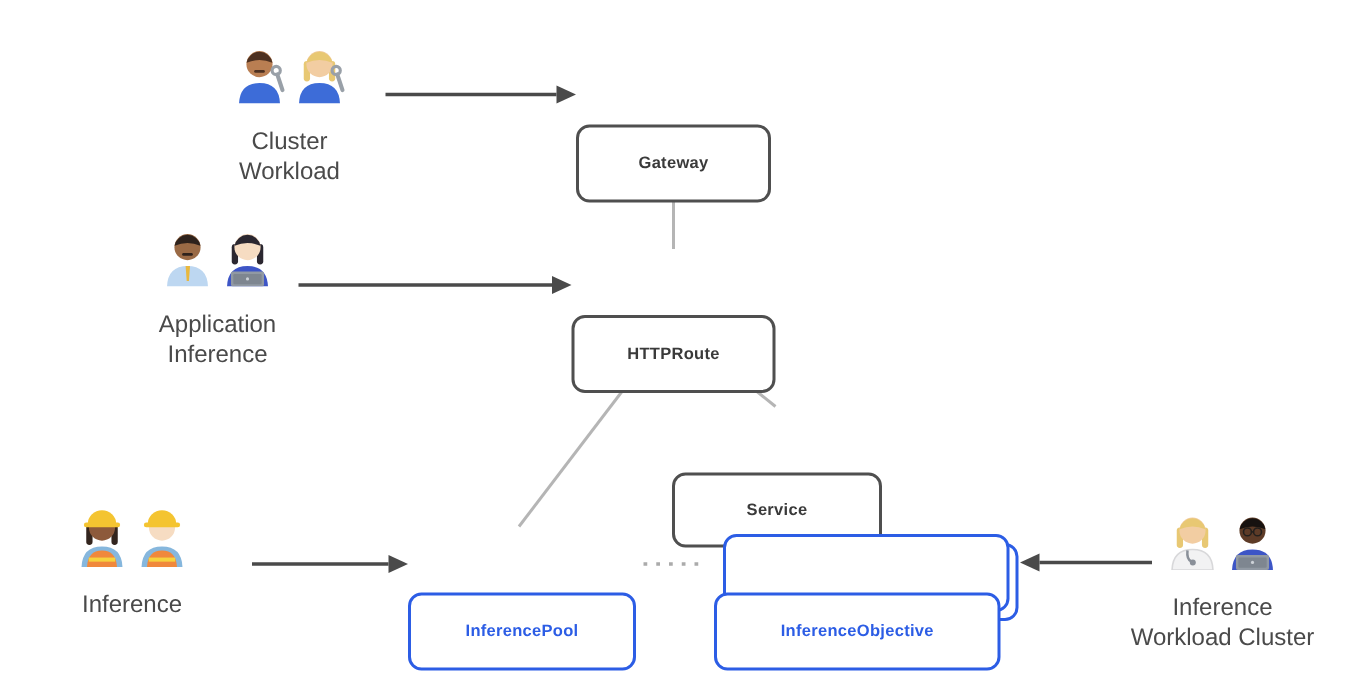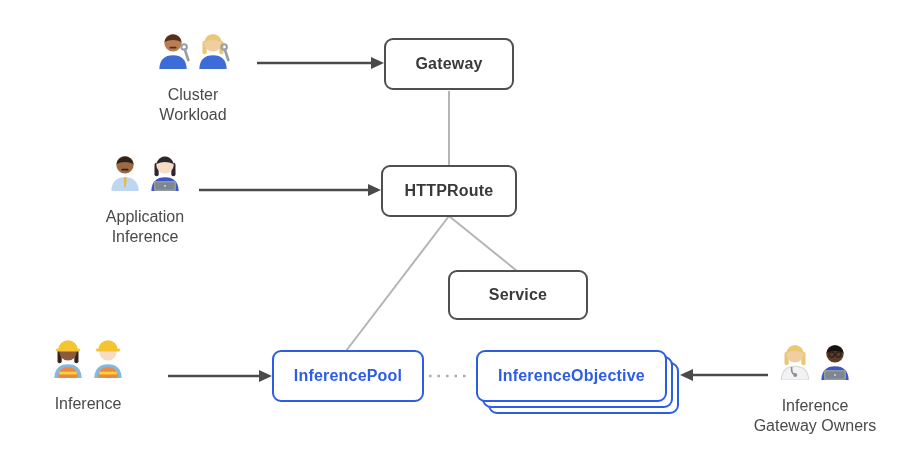--- a/index.html
+++ b/index.html
@@ -5,21 +5,21 @@
   html,body{margin:0;padding:0;background:#fff;}
   .canvas{position:relative;width:902px;height:457px;background:var(--background,#fff);
           font-family:"Liberation Sans",sans-serif;overflow:hidden;}
   .wires{position:absolute;left:0;top:0;width:902px;height:457px;pointer-events:none;}
   .wire{stroke:var(--wire);stroke-width:2;fill:none;}
   .dotted{stroke:var(--dotted);stroke-width:2.4;stroke-dasharray:2.5 6;fill:none;}
   .arrow-line{stroke:var(--arrow);stroke-width:2.4;}
   .arrow-head{fill:var(--arrow);stroke:none;}
   .node{position:absolute;background:#fff;border:2px solid var(--box-border);border-radius:9px;
         display:flex;align-items:center;justify-content:center;box-sizing:border-box;
-        font-weight:bold;font-size:16px;color:var(--box-text);letter-spacing:.2px;}
+        font-weight:bold;font-size:11px;color:var(--box-text);letter-spacing:.2px;margin-top:45px;}
   .node.blue{border-color:var(--blue);color:var(--blue);}
   #node-gateway{left:384px;top:38px;width:130px;height:52px;}
   #node-httproute{left:381px;top:165px;width:136px;height:52px;}
   #node-service{left:448px;top:270px;width:140px;height:50px;}
   #node-pool{left:272px;top:350px;width:152px;height:52px;}
   .stack{position:absolute;left:476px;top:350px;width:204px;height:65px;}
   .stack .layer{position:absolute;width:191px;height:52px;background:#fff;
         border:2px solid var(--blue);border-radius:9px;box-sizing:border-box;}
   .layer.l3{left:12px;top:12px;}
   .layer.l2{left:6px;top:6px;}
@@ -183,17 +183,17 @@
               <path d="M17.3,15.8 h1.4"></path>
             </g>
             <path d="M5,40 Q5.5,27 18,27 Q30.5,27 31,40 Z" fill="#3d55c6"></path>
             <rect x="7.5" y="30.5" width="21" height="9.5" rx="1.2" fill="#9199a3"></rect>
             <rect x="9" y="32" width="18" height="6.5" rx="0.8" fill="#7e8690"></rect>
             <circle cx="18" cy="35.2" r="1" fill="#cdd2d8"></circle>
           </svg></span>
     </div>
     <div class="actor-label">
       <div>Inference</div>
-      <div>Gateway Owners</div>
+      <div>Workload Cluster</div>
     </div>
   </div>
 
 </div>
 
 </body></html>

